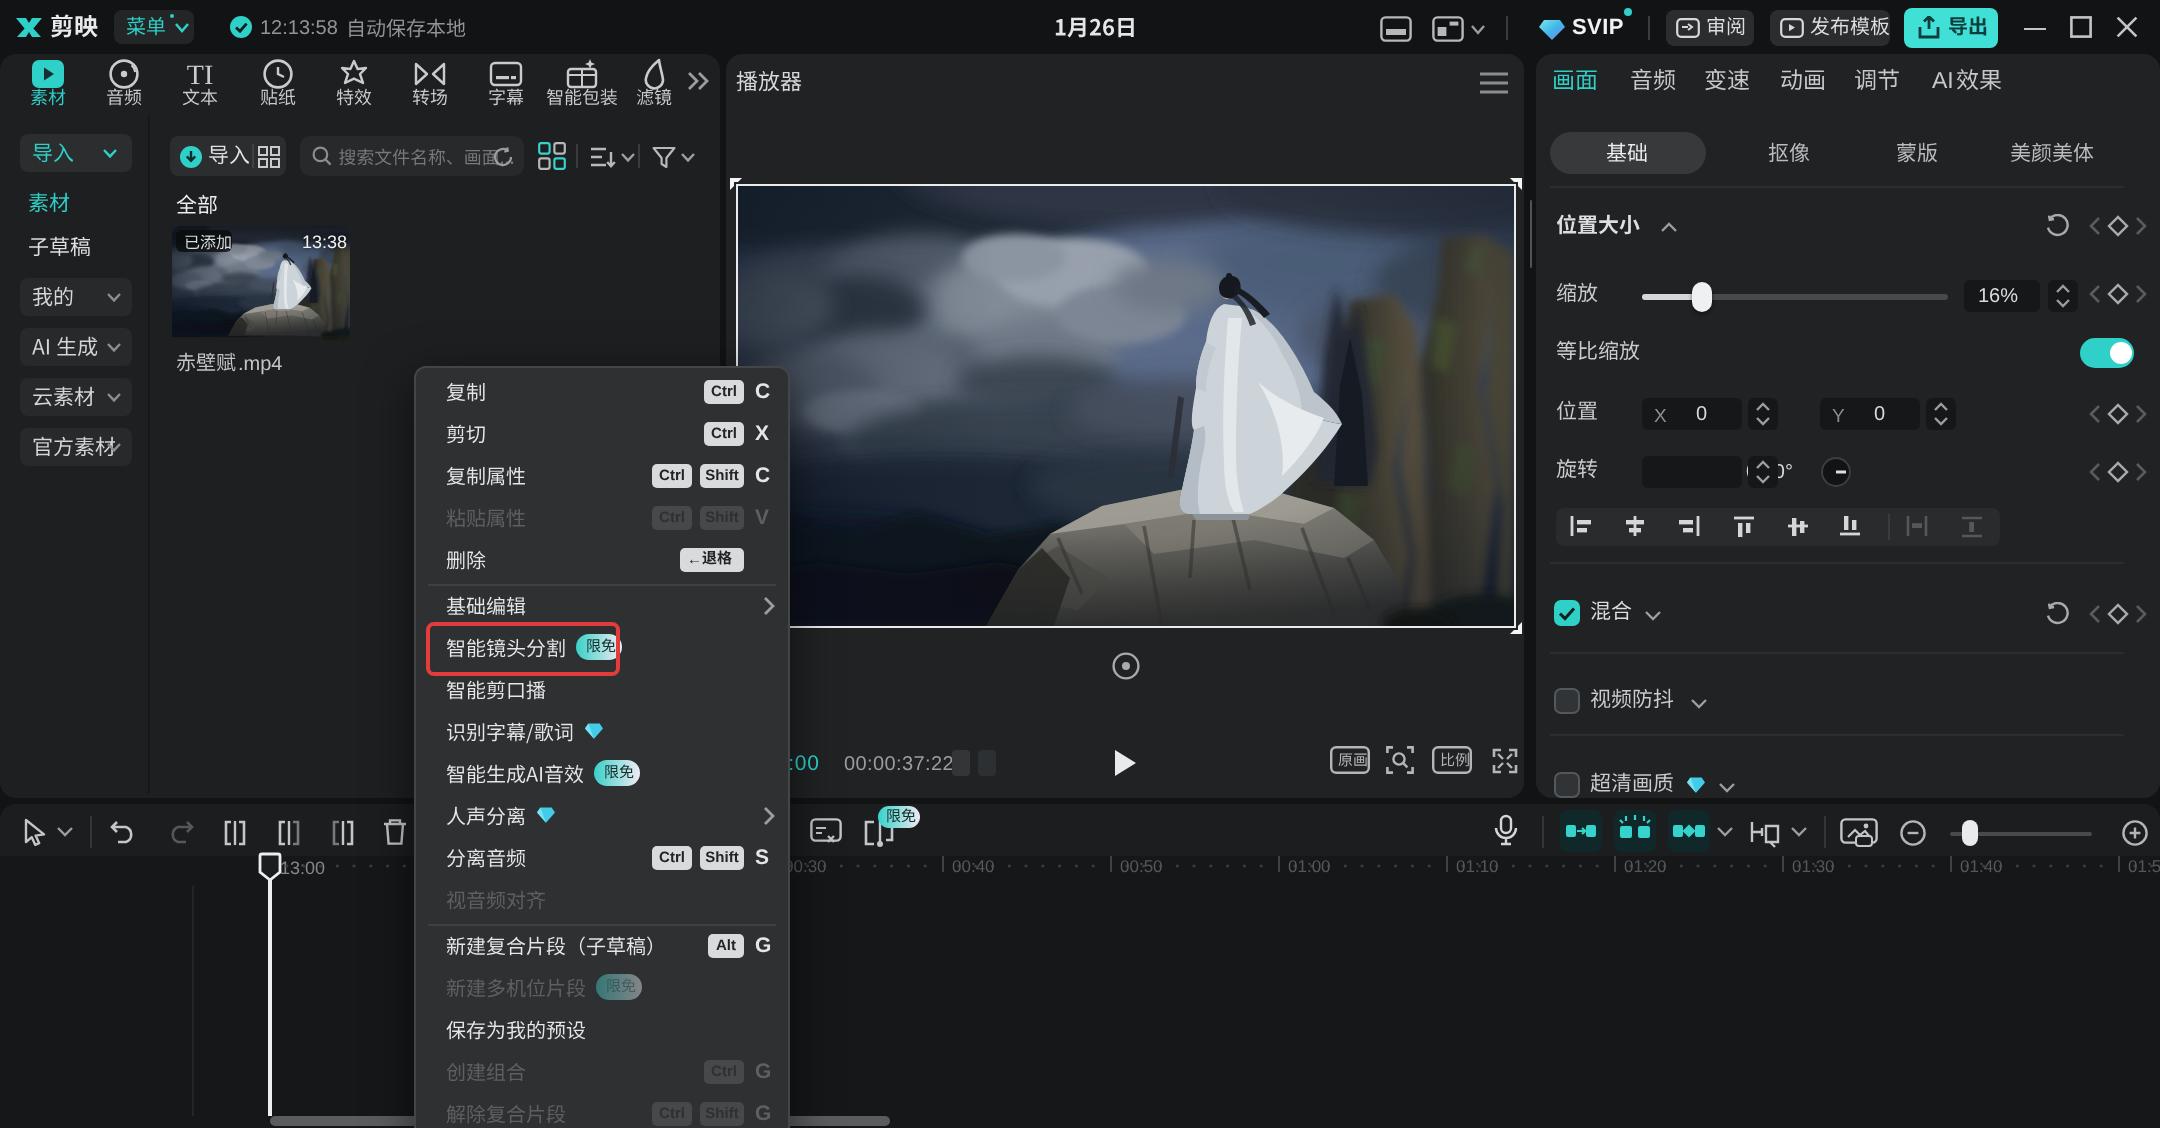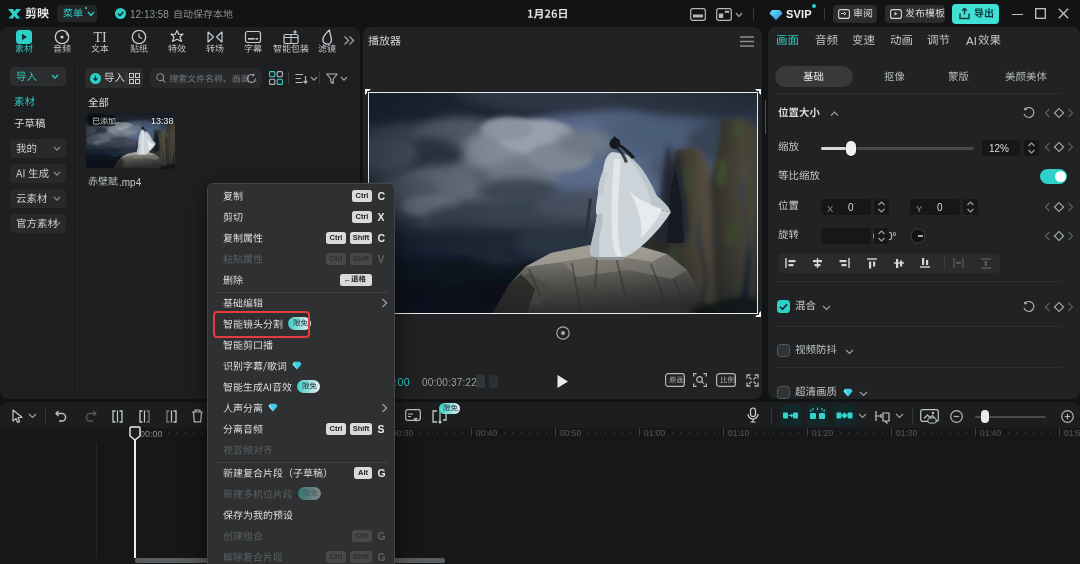--- a/index.html
+++ b/index.html
@@ -935,21 +935,21 @@
         <g transform="translate(0,880) scale(1,-1)" fill="#c9ccce">
           <path transform="translate(0,0)" d="M44 53 62 -18C146 14 253 56 357 96L344 159C232 118 120 77 44 53ZM63 423C77 429 99 434 208 447C169 383 133 332 117 312C88 276 67 250 47 247C55 229 65 196 69 182C86 194 117 204 318 254L315 291V315L168 282C237 371 304 479 361 586L301 620C285 584 266 548 246 513L136 503C194 590 250 700 294 807L227 837C188 716 117 586 95 553C74 518 57 495 39 491C48 472 59 438 63 423ZM472 612C446 506 389 374 315 291C327 279 346 256 355 242C378 267 399 295 419 326V-80H483V446C506 496 524 547 539 595ZM562 404V-79H627V-32H854V-74H922V404H742L768 505H936V567H547V505H694C688 472 681 435 673 404ZM590 821C604 798 619 769 631 743H369V580H438V680H879V594H951V743H707C694 772 672 812 653 843ZM627 160H854V29H627ZM627 221V342H854V221Z"></path>
           <path transform="translate(1000,0)" d="M206 823C225 780 248 723 257 686L326 709C316 743 293 799 272 842ZM44 678V608H162V400C162 258 147 100 25 -30C43 -43 68 -63 81 -79C214 63 234 233 234 399V405H371C364 130 357 33 340 11C333 -1 324 -3 310 -3C294 -3 257 -3 216 1C226 -18 233 -48 235 -69C278 -71 320 -71 344 -68C371 -66 387 -58 404 -35C430 -1 436 111 442 440C443 451 443 475 443 475H234V608H488V678ZM625 583H813C793 456 763 348 717 257C673 349 642 457 622 574ZM612 841C582 668 527 500 445 395C462 381 491 353 503 338C530 374 555 416 577 463C601 359 632 265 673 183C614 98 536 32 431 -17C446 -32 468 -65 475 -82C575 -31 653 33 713 113C767 31 834 -34 918 -78C930 -58 954 -29 971 -14C882 27 813 95 759 181C822 289 862 421 888 583H962V653H647C663 709 677 768 689 828Z"></path>
         </g>
       </svg>
     </div>
     <div style="position:absolute;left:821.0px;top:147.0px;width:153.0px;height:2.6px;background:#47494b;border-radius:2px;"></div>
     <div style="position:absolute;left:821.0px;top:147.0px;width:30.0px;height:2.6px;background:#d5d7d8;border-radius:2px;"></div>
     <div style="position:absolute;left:846.0px;top:141.0px;width:10.0px;height:14.5px;background:#eef0f1;border-radius:5px;box-shadow:0 1px 2px rgba(0,0,0,0.5);"></div>
     <div style="position:absolute;left:982.0px;top:140.0px;width:38.0px;height:16.0px;background:#161718;border-radius:3px;"></div>
-    <div style="position:absolute;left:989.0px;top:143.0px;font-size:10.0px;line-height:12.0px;color:#d9dbdc;">12%</div>
+    <div style="position:absolute;left:989.0px;top:143.0px;font-size:10.0px;line-height:12.0px;color:#d9dbdc;">16%</div>
     <div style="position:absolute;left:1024.0px;top:140.0px;width:15.0px;height:16.0px;background:#161718;border-radius:3px;"></div>
     <div style="position:absolute;left:1027.0px;top:142.0px;width:9px;height:12px;">
       <svg width="9" height="12" viewBox="0 0 9 12" style="display:block">
         <path d="M1.5,4 L4.5,1 L7.5,4 M1.5,8 L4.5,11 L7.5,8" stroke="#9b9ea0" stroke-width="1.2" fill="none"></path>
       </svg>
     </div>
     <div style="position:absolute;left:1044.0px;top:142.0px;width:7px;height:10px;">
       <svg width="7" height="10" viewBox="0 0 7 10" style="display:block">
         <path d="M5.5,1 L1.5,5 L5.5,9" stroke="#595c5e" stroke-width="1.3" fill="none"></path>
       </svg>
@@ -1329,21 +1329,21 @@
       </svg>
     </div>
     <div style="position:absolute;left:975.0px;top:415.5px;width:71.0px;height:2.4px;background:#47494b;border-radius:2px;"></div>
     <div style="position:absolute;left:981.0px;top:410.0px;width:8.0px;height:13.0px;background:#e8eaeb;border-radius:4px;"></div>
     <div style="position:absolute;left:1061.0px;top:410.0px;width:13px;height:13px;">
       <svg width="13" height="13" viewBox="0 0 13 13" style="display:block">
         <circle cx="6.5" cy="6.5" r="5.8" stroke="#b3b6b8" stroke-width="1.2" fill="none"></circle>
         <path d="M3.8,6.5 L9.2,6.5 M6.5,3.8 L6.5,9.2" stroke="#b3b6b8" stroke-width="1.2"></path>
       </svg>
     </div>
-    <div style="position:absolute;left:140.0px;top:429.0px;font-size:9.0px;line-height:10.8px;color:#86898b;">00:00</div>
+    <div style="position:absolute;left:140.0px;top:429.0px;font-size:9.0px;line-height:10.8px;color:#86898b;">13:00</div>
     <div style="position:absolute;left:0.0px;top:427.0px;width:1080px;height:12px;">
       <svg width="1080" height="12" viewBox="0 0 1080 12" style="display:block">
         <circle cx="143.4" cy="6" r="0.8" fill="#3a3d3f"></circle>
         <circle cx="151.8" cy="6" r="0.8" fill="#3a3d3f"></circle>
         <circle cx="160.2" cy="6" r="0.8" fill="#3a3d3f"></circle>
         <circle cx="168.6" cy="6" r="0.8" fill="#3a3d3f"></circle>
         <circle cx="177.0" cy="6" r="0.8" fill="#3a3d3f"></circle>
         <circle cx="185.4" cy="6" r="0.8" fill="#3a3d3f"></circle>
         <circle cx="193.8" cy="6" r="0.8" fill="#3a3d3f"></circle>
         <circle cx="202.2" cy="6" r="0.8" fill="#3a3d3f"></circle>

